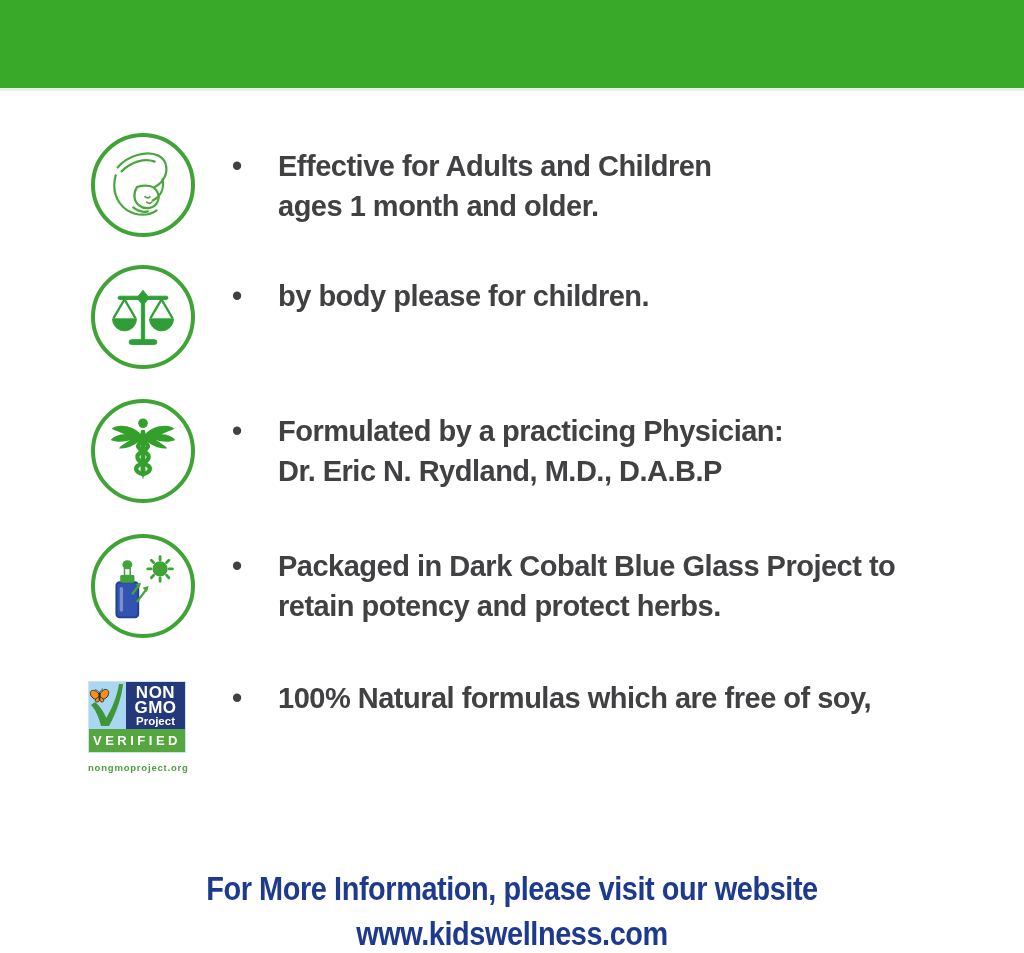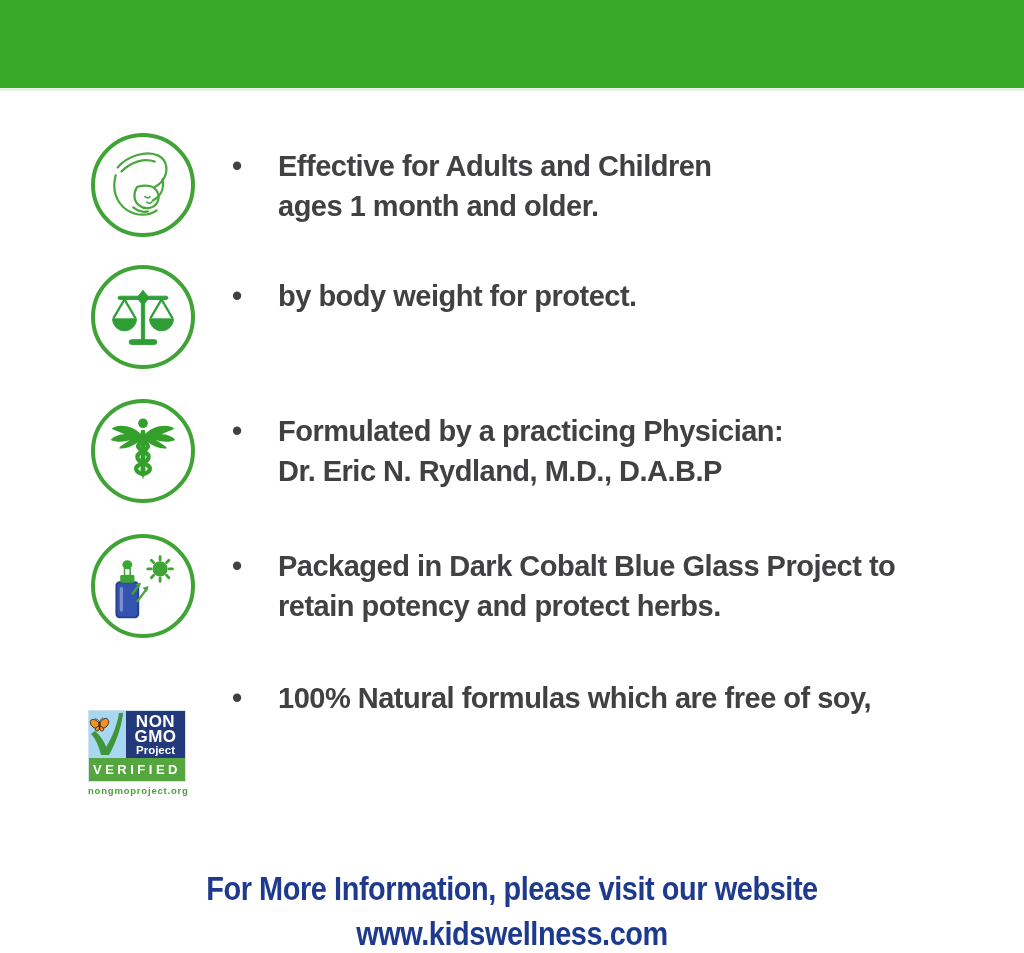--- a/index.html
+++ b/index.html
@@ -8,31 +8,31 @@
   .header-bar{position:absolute;left:0;top:0;width:1024px;height:88px;background:#39a92a;
               border-bottom:3px solid #e7f3e2;}
   .icon-circle{position:absolute;left:91px;width:104px;height:104px;border:4px solid #3fa435;
                border-radius:50%;box-sizing:border-box;background:#fff;
                display:flex;align-items:center;justify-content:center;}
   .btext{position:absolute;left:232px;display:flex;}
   .bullet{width:31px;font-size:29px;font-weight:700;color:#414042;line-height:40px;}
   .blines{color:#414042;font-size:29px;font-weight:700;line-height:40px;
           letter-spacing:-0.5px;white-space:nowrap;margin-left:15px;}
   
-  .ngmo-wrap{position:absolute;left:88px;top:710px;width:96px;}
+  .ngmo-wrap{position:absolute;left:88px;top:681px;width:96px;}
   .ngmo{display:grid;grid-template-columns:37px 59px;grid-template-rows:47px 23px;
         width:96px;border:1px solid #cfe3ef;box-sizing:content-box;}
   .ngmo-sky{background:#a9d7f2;position:relative;overflow:hidden;}
   .ngmo-navy{background:#24397b;color:#fff;text-align:center;font-weight:700;padding-top:3px;}
   .ngmo-navy .n-big{font-size:17px;line-height:15px;letter-spacing:0.5px;}
   .ngmo-navy .n-small{font-size:11.5px;line-height:13px;}
   .ngmo-verified{grid-column:1/3;background:#55a63e;color:#fff;text-align:center;
                  font-size:13px;font-weight:700;letter-spacing:3.5px;line-height:23px;
                  padding-left:0;}
-  .ngmo-org{margin-top:3px;text-align:center;color:#4ba03c;font-size:9.5px;font-weight:700;
+  .ngmo-org{margin-top:9px;text-align:center;color:#4ba03c;font-size:9.5px;font-weight:700;
             letter-spacing:0.8px;white-space:nowrap;}
   .footer{position:absolute;left:0;top:866px;width:1024px;text-align:center;
           color:#1e3a8e;font-weight:700;}
   .f-line{font-size:34px;line-height:45px;letter-spacing:-0.5px;transform:scaleX(0.85);}
 </style>
 </head>
 <body>
 
 <div class="page">
 
@@ -73,21 +73,21 @@
         <path d="M20,21 L8,41.5"></path>
           <path d="M20,21 L32,41.5"></path>
         <path d="M60,21 L48,41.5"></path>
           <path d="M60,21 L72,41.5"></path>
       </g>
     </svg>
   </div>
   <div class="btext" style="top:276px;">
     <span class="bullet">•</span>
     <div class="blines">
-      <div>by body weight for protect.</div>
+      <div>by body please for children.</div>
     </div>
   </div>
 
   <div class="icon-circle" style="top:399px;">
     <svg width="74" height="74" viewBox="0 0 80 80">
       <g fill="#33a02c">
         <circle cx="40" cy="10" r="5.2"></circle>
         <path d="M38,22 C30,12 12,10 6,16 C12,19 16,20 20,22 C14,22 9,24 5,28 C12,31 20,30 26,28 C20,32 16,34 14,37 C22,38.5 32,33 38,28 Z"></path>
         <path d="M42,22 C50,12 68,10 74,16 C68,19 64,20 60,22 C66,22 71,24 75,28 C68,31 60,30 54,28 C60,32 64,34 66,37 C58,38.5 48,33 42,28 Z"></path>
         <rect x="37.4" y="17" width="5.2" height="46" rx="2.4"></rect>

